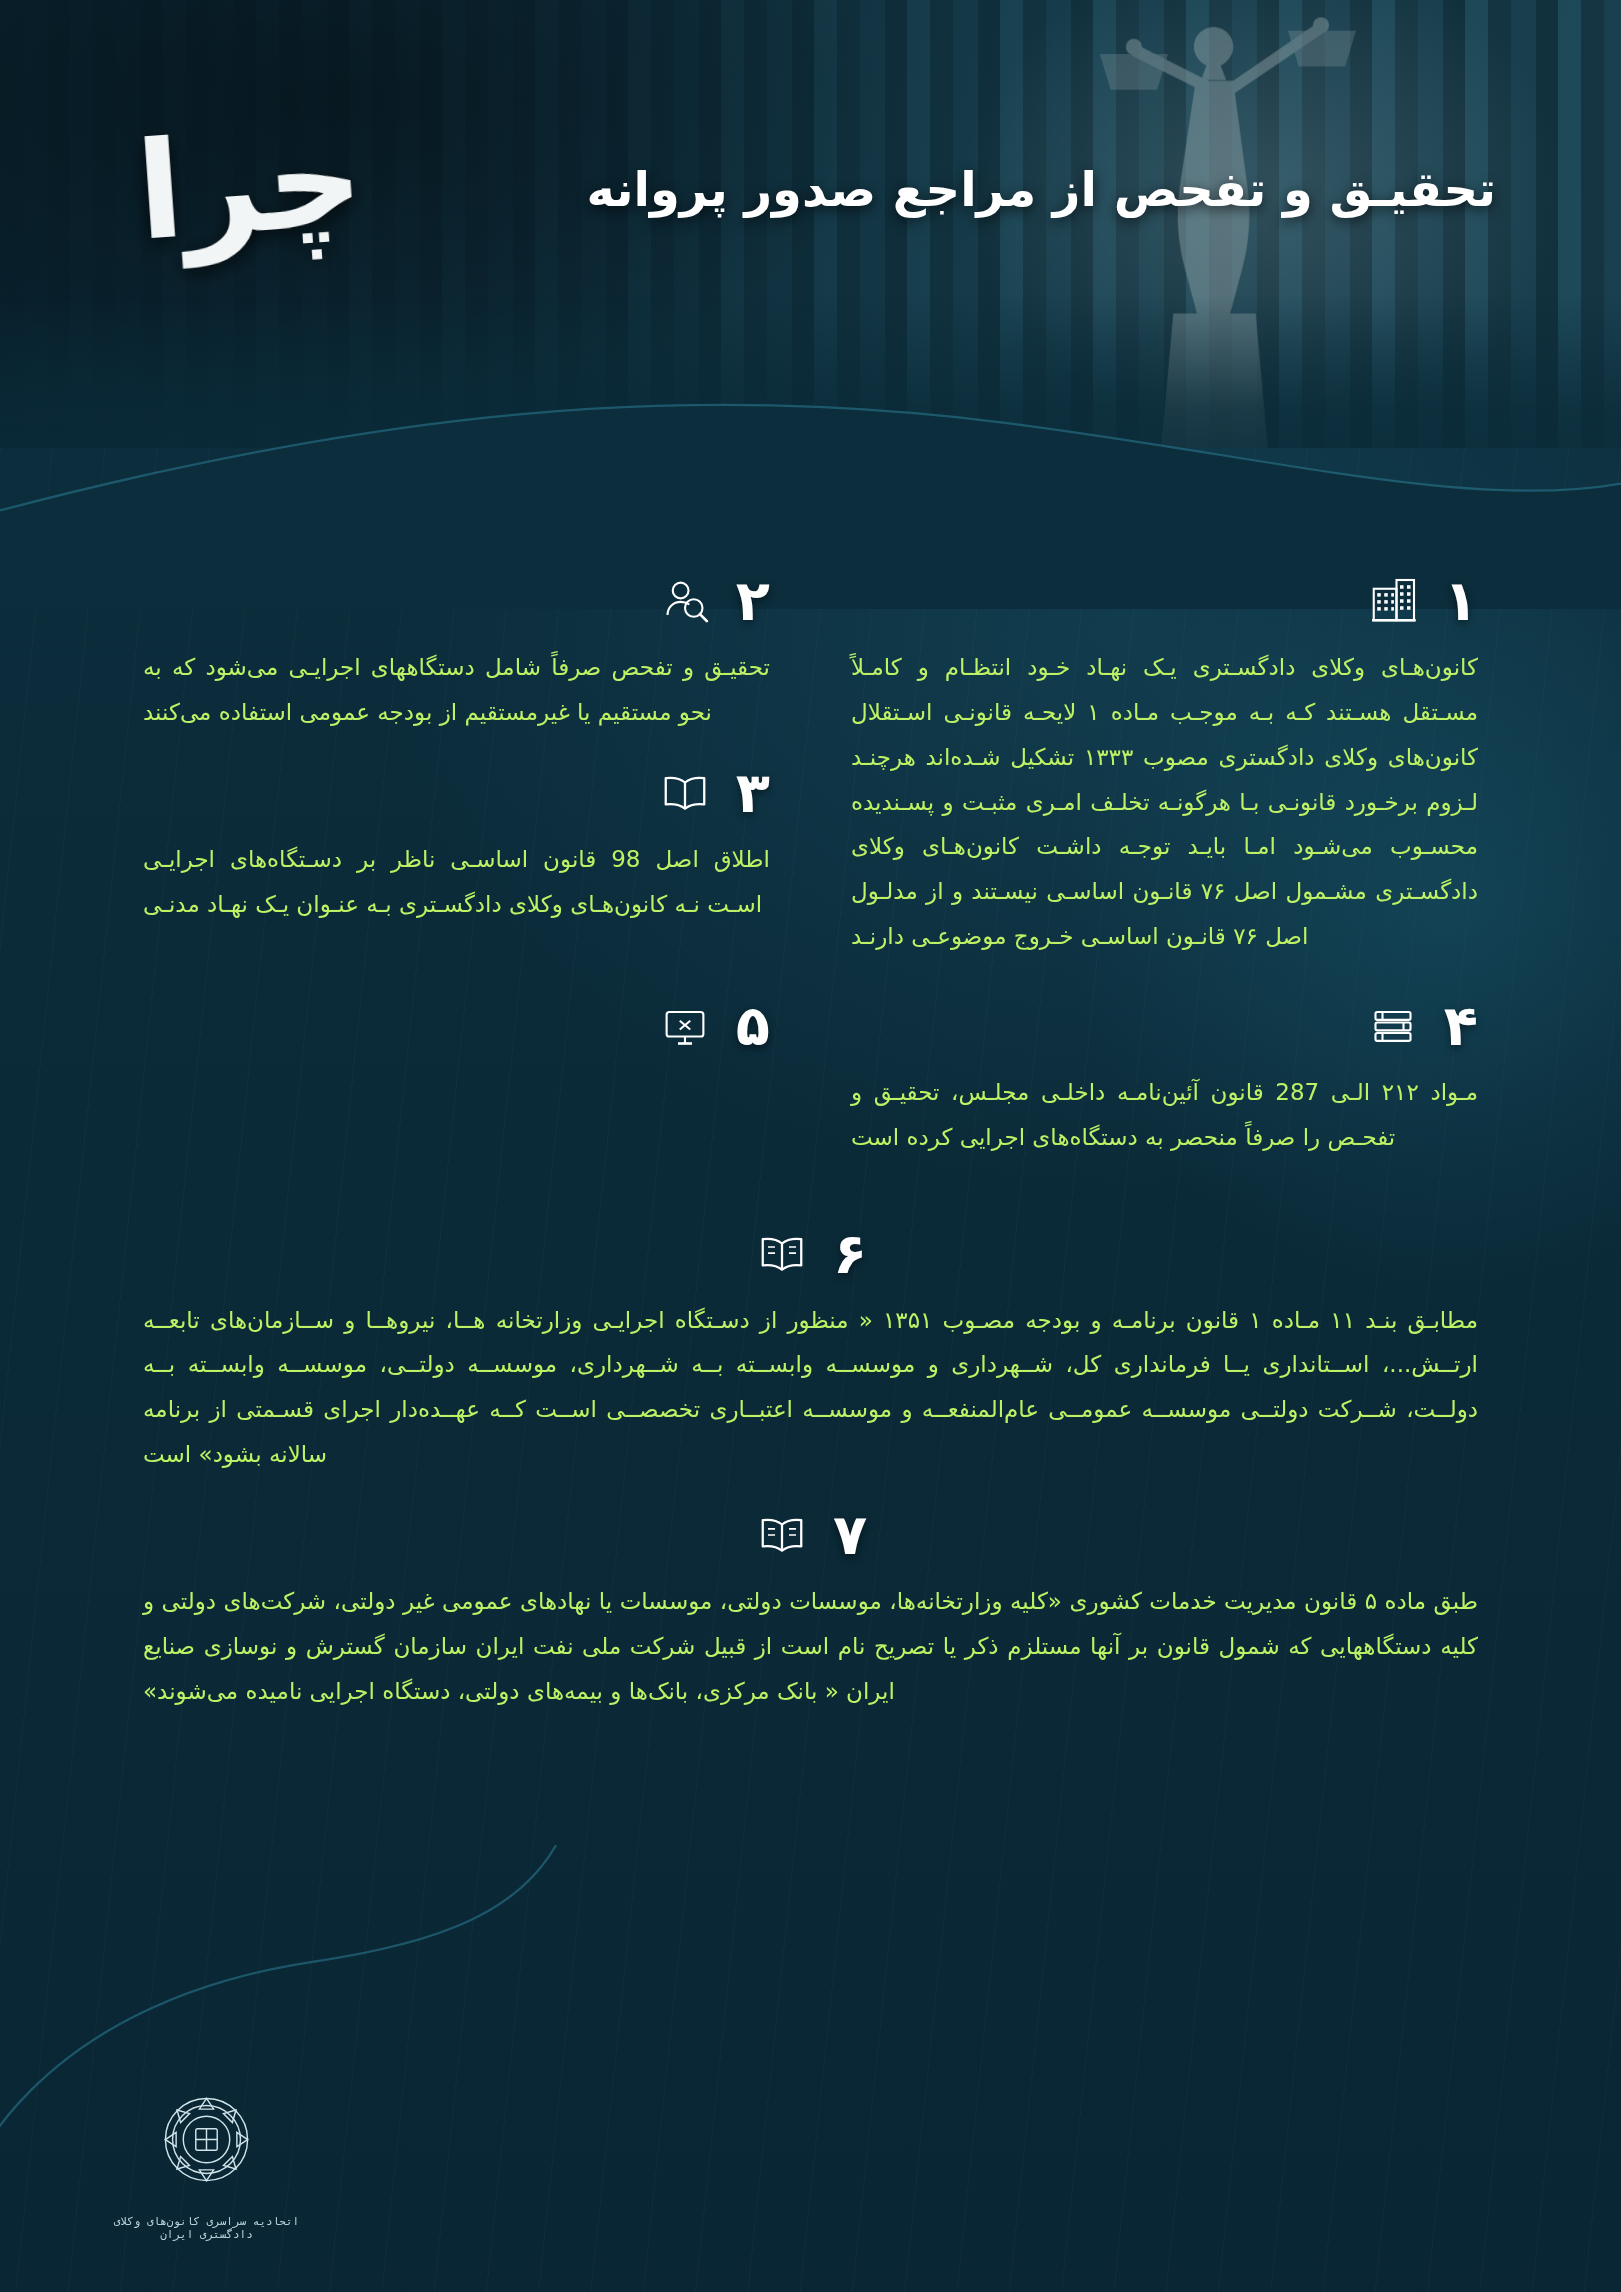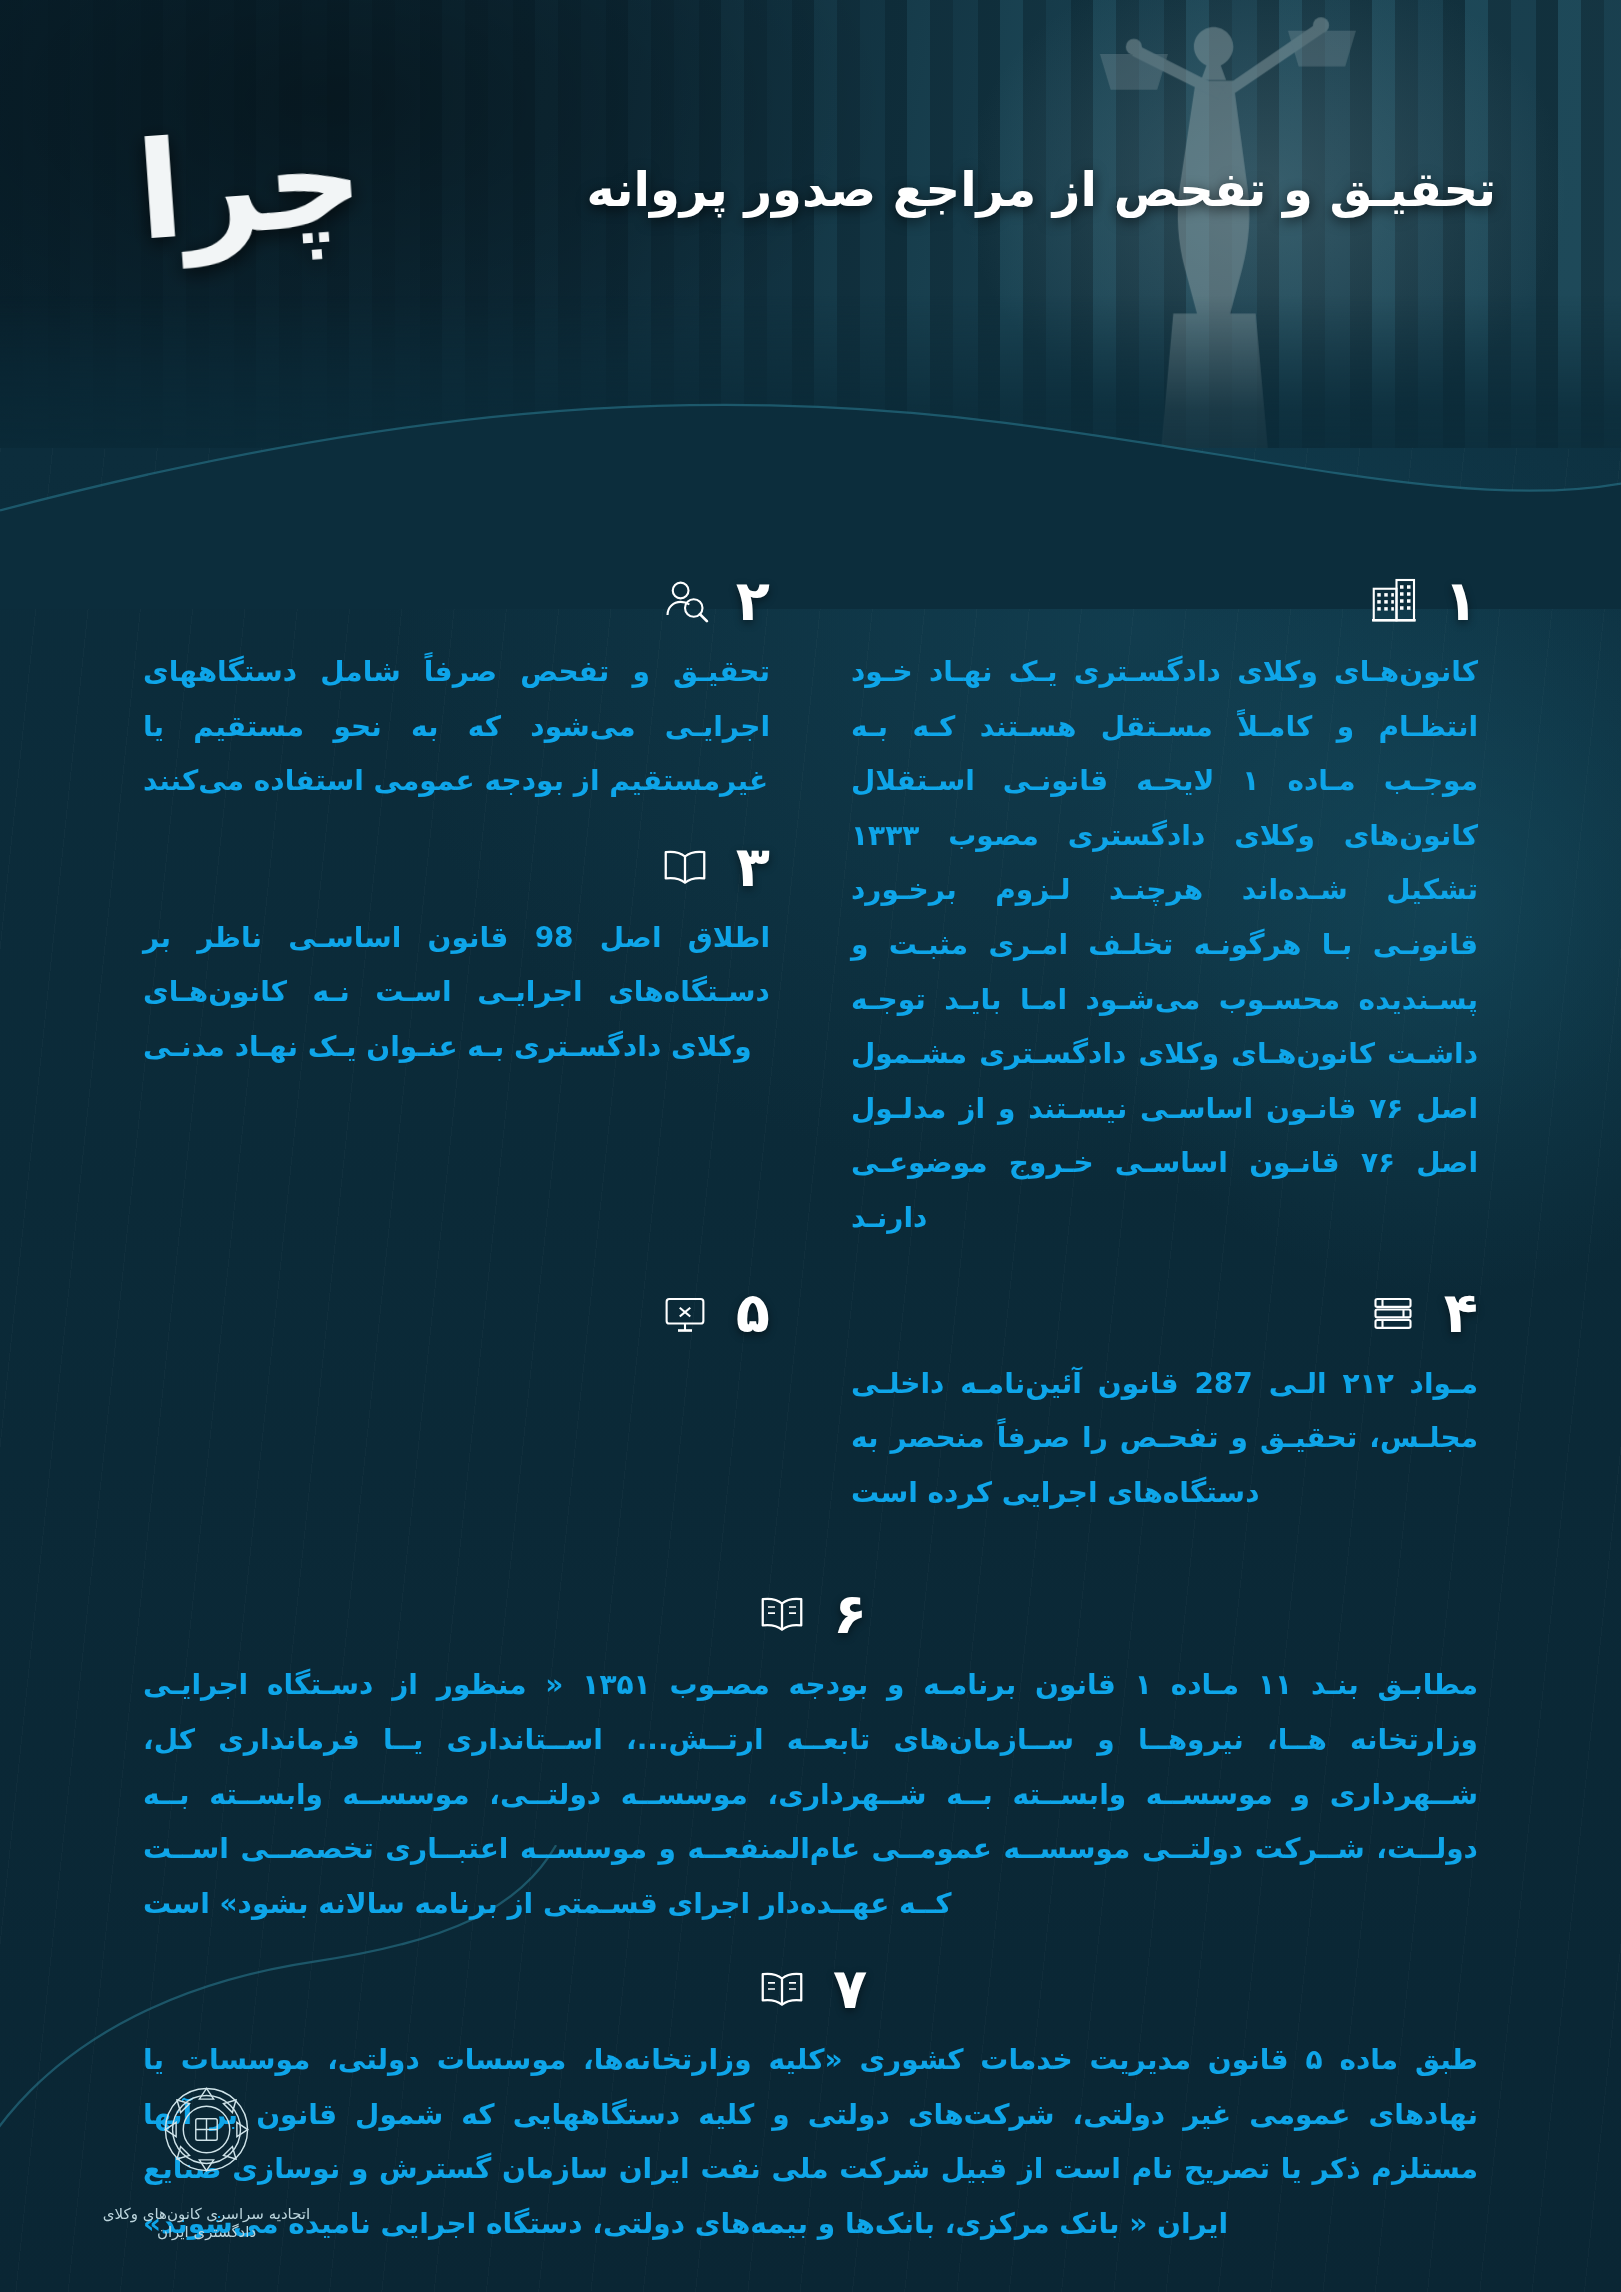--- a/index.html
+++ b/index.html
@@ -151,46 +151,47 @@
   .item-head.centered { justify-content: center; }
   .num {
     font-size: 56px;
     font-weight: bold;
     color: #ffffff;
     line-height: 1;
     text-shadow: 0 2.7px 9px rgba(0,0,0,0.45);
   }
   .ico { width: 56px; height: 56px; display:block; }
   .item-text {
-    font-size: 28px;
+    font-size: 23px;
     line-height: 1.95;
     text-align: justify;
     text-align-last: left;
-    color: #0ea5e9;
-    font-weight: 700;
+    color: #bef264;
+    font-weight: 400;
   }
 
   .block-6 { margin-top: 36px; padding: 0 143px; }
   .block-7 { margin-top: 30px; padding: 0 143px; }
 
   
   .footer-logo {
     position: absolute;
     z-index: 6;
     left: 99px;
     bottom: 52px;
     width: 215px;
     text-align: center;
     color: #cfe3e9;
   }
   .logo-caption {
     margin-top: 1px;
-    font-size: 15px;
+    font-size: 11px;
     letter-spacing: 0.4px;
     color: #bcd5dd;
+    font-family: Liberation Mono, monospace;
   }
   .footer-curve {
     position: absolute;
     z-index: 3;
     left: -107px;
     bottom: -54px;
     width: 681px;
     height: 502px;
   }
 </style>

